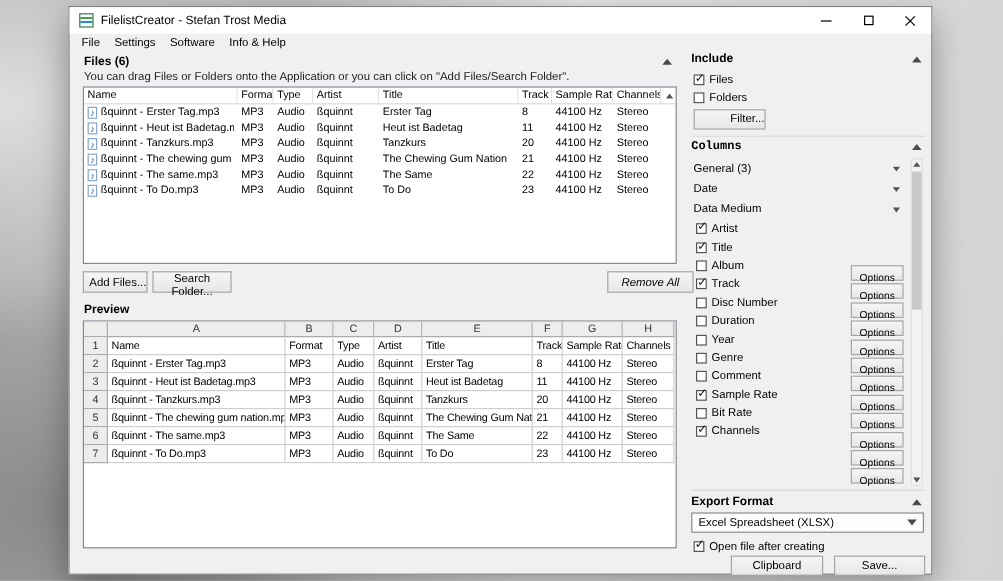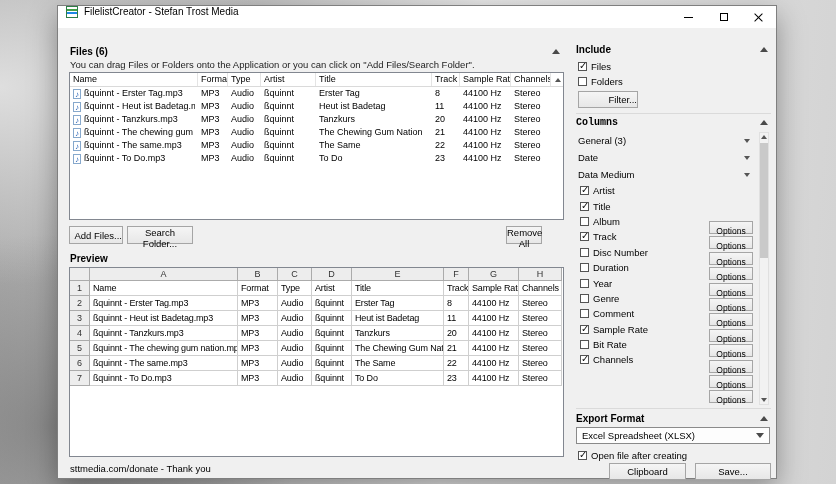--- a/index.html
+++ b/index.html
@@ -9,21 +9,21 @@
     background:
       radial-gradient(ellipse 420px 320px at 6% 88%, rgba(105,105,105,.55), rgba(105,105,105,0) 60%),
       radial-gradient(ellipse 520px 360px at 0% 18%, rgba(228,228,228,.9), rgba(228,228,228,0) 55%),
       linear-gradient(95deg,#a9a9a9 0%,#bdbdbd 28%,#e5e5e5 55%,#d3d3d3 100%);
   }
   .window { position:absolute; left:57px; top:5px; width:720px; height:474px;
     background:#f0f0f0; border:1px solid #7f7f7f; box-shadow:0 10px 26px rgba(0,0,0,.35);
     font-size:10px; color:#000; }
 
   
-  .titlebar { position:absolute; left:0; top:0; right:0; height:22px; background:#fff; display:flex; align-items:flex-start; }
+  .titlebar { position:absolute; left:0; top:0; right:0; height:22px; background:#fff; display:flex; align-items:center; }
   .appicon { flex:none; width:12px; height:12px; margin:0 6px 0 8px; border:1px solid #2e7d46;
     background:linear-gradient(180deg,#fff 0 18%,#43a047 18% 36%,#fff 36% 54%,#1e88e5 54% 72%,#fff 72% 100%); }
   .apptitle { font-size:10px; }
   .caption-buttons { margin-left:auto; display:flex; height:100%; }
   .capbtn { width:35px; height:100%; display:flex; align-items:center; justify-content:center; }
   .glyph-min { width:9px; height:1px; background:#000; }
   .glyph-max { width:8px; height:8px; border:1px solid #000; }
   .glyph-close { position:relative; width:9px; height:9px; }
   .glyph-close::before,.glyph-close::after { content:""; position:absolute; left:-1px; top:4px; width:11px; height:1px; background:#000; }
   .glyph-close::before { transform:rotate(45deg); } .glyph-close::after { transform:rotate(-45deg); }
@@ -57,21 +57,21 @@
   .fhcell { border-right:1px solid #e4e4e4; }
   .fhead-corner { flex:1; display:flex; justify-content:flex-end; align-items:center; padding-right:2px; }
   .frow { display:flex; height:13px; align-items:center; }
   .c0{width:128px}.c1{width:30px}.c2{width:33px}.c3{width:55px}.c4{width:116px}.c5{width:28px}.c6{width:51px}.c7{width:40px}
   .namecell { display:flex; align-items:center; }
   .fileicon { flex:none; width:8px; height:10px; margin-right:3px; border:1px solid #86a8cc; background:#fff; position:relative; }
   .fileicon::after { content:"♪"; position:absolute; left:1px; top:-2px; font-size:8px; color:#2b66b8; }
   .fname { white-space:nowrap; overflow:hidden; }
   .btn-addfiles { left:11px; top:220px; width:54px; height:18px;text-align:right; }
   .btn-searchfolder { left:69px; top:220px; width:66px; height:18px; }
-  .btn-removeall { left:448px; top:220px; width:36px; height:18px; }
+  .btn-removeall { left:448px; top:220px; width:72px; height:18px;font-style:italic; }
 
   
   .preview-head { left:12px; top:247px; }
   .preview-table { position:absolute; left:11px; top:261px; width:495px; height:190px; background:#fff; border:1px solid #828790; overflow:hidden; }
   .prow { display:flex; }
   .pcell { flex:none; font-size:9px; letter-spacing:-0.15px; padding:0 3px; white-space:nowrap; overflow:hidden;
     border-right:1px solid #cfcfcf; border-bottom:1px solid #cfcfcf; height:15px; line-height:14px; }
   .phead { background:#ededed; text-align:center; color:#333; border-right:1px solid #ababab; border-bottom:1px solid #ababab; }
   .pheadrow .pcell { height:13px; line-height:12px; }
   .pnum { width:20px; text-align:center; }
@@ -123,20 +123,26 @@
           </div>
         <div class="capbtn">
             <span class="glyph-max"></span>
           </div>
         <div class="capbtn">
             <span class="glyph-close"></span>
           </div>
       </div>
     </div>
 
+    <div class="menubar">
+        <span class="menu-item">File</span>
+        <span class="menu-item">Settings</span>
+        <span class="menu-item">Software</span>
+        <span class="menu-item">Info &amp; Help</span>
+      </div>
 
     <div class="sec-head files-head">Files (6)</div>
     <span class="tri tri-up collapse-arrow files-arrow"></span>
     <div class="files-hint">You can drag Files or Folders onto the Application or you can click on "Add Files/Search Folder".</div>
 
     <div class="files-table">
       <div class="ftable-head">
           <div class="fcell fhcell c0">Name</div>
           <div class="fcell fhcell c1">Format</div>
           <div class="fcell fhcell c2">Type</div>
@@ -437,18 +443,15 @@
         <span class="tri tri-down"></span>
       </div>
       <div class="cbrow openafter">
         <span class="cb on"></span>
         <span class="cblabel">Open file after creating</span>
       </div>
       <button class="btn btn-clipboard">Clipboard</button>
       <button class="btn btn-save">Save...</button>
     </div>
 
-    <div class="statusbar">
-      <span class="statustext">sttmedia.com/donate - Thank you</span>
-    </div>
 
   </div>
 </div>
 
 </body></html>

